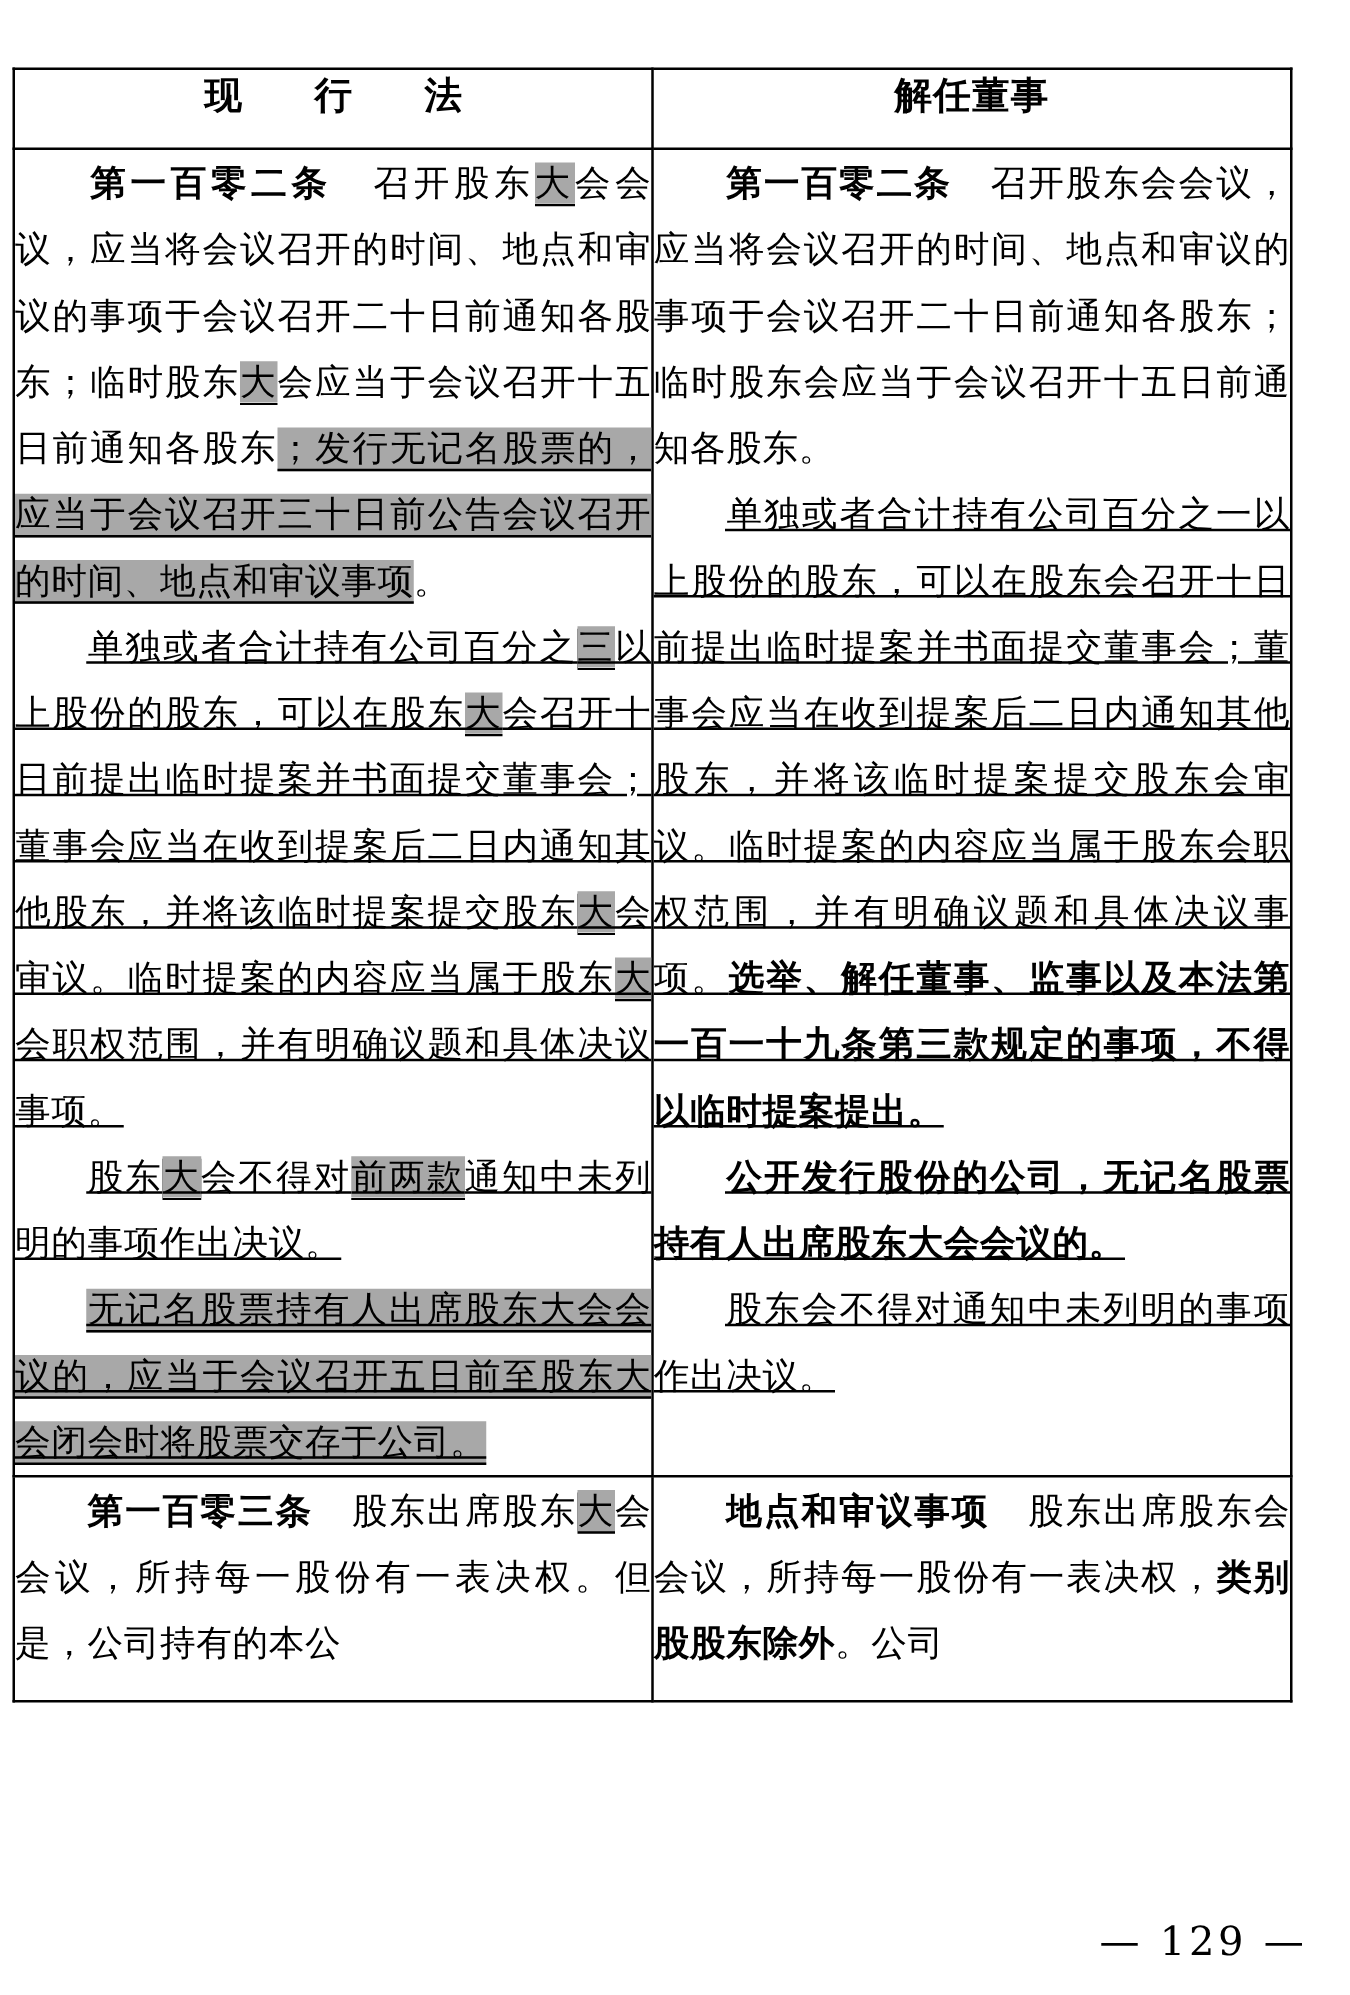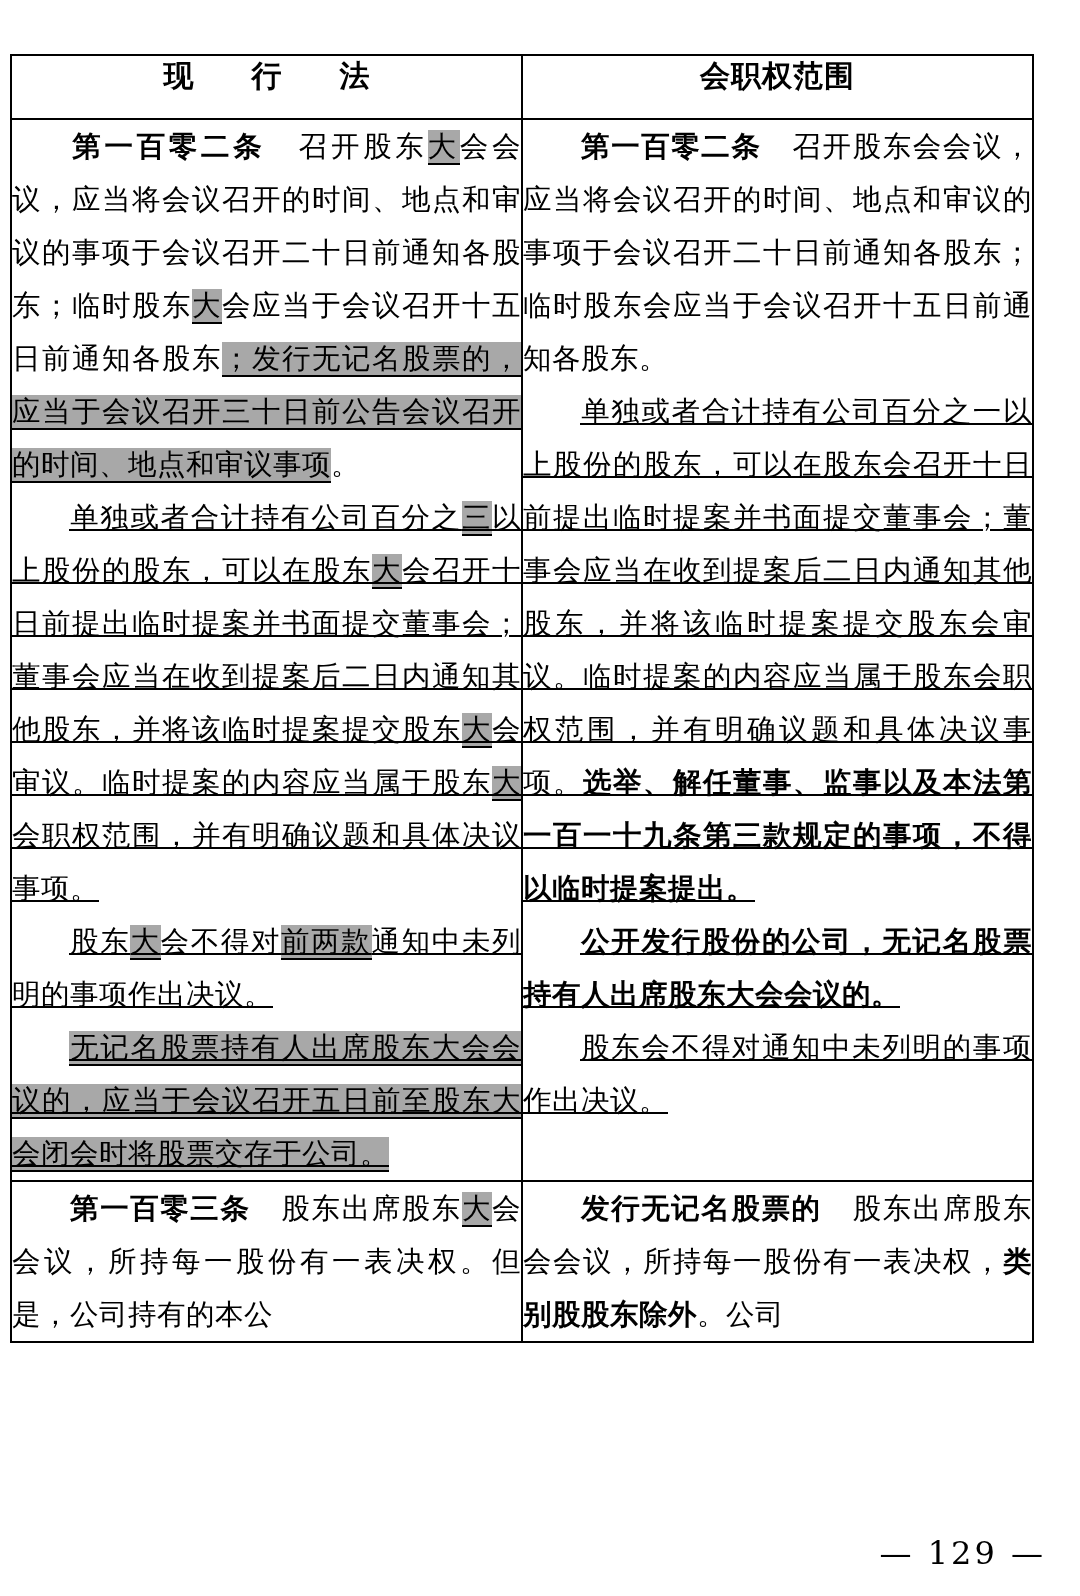--- a/index.html
+++ b/index.html
@@ -79,21 +79,21 @@
   
   .hl {
     background: #a8a8a8;
     box-shadow: 0 2px 0 0 #000;
   }
   .hl-u {
     background: #a8a8a8;
     border-bottom: 2px solid #000;
   }
 
-  .row-lower .body-cell { padding-bottom: 0; }
+  .row-lower .body-cell { padding-bottom: 19px; }
 
   
   .page-number {
     position: absolute;
     right: 34px;
     bottom: 24px;
     font-size: 32px;
     letter-spacing: 3px;
   }
 </style>
@@ -106,21 +106,21 @@
     <colgroup>
       <col class="col-left">
       <col class="col-right">
     </colgroup>
     <tbody>
       <tr>
         <th class="head-cell">
           <span class="spaced">现　行　法</span>
         </th>
         <th class="head-cell">
-          <span>会职权范围</span>
+          <span>解任董事</span>
         </th>
       </tr>
 
       <tr>
 
         <td class="body-cell">
           <p class="para">
             <span class="indent"></span><span class="artno">第一百零二条</span><span class="gap"></span>召开股东<span class="hl">大</span>会会议，应当将会议召开的时间、地点和审议的事项于会议召开二十日前通知各股东；临时股东<span class="hl">大</span>会应当于会议召开十五日前通知各股东<span class="hl-u">；发行无记名股票的，应当于会议召开三十日前公告会议召开的时间、地点和审议事项</span>。
           </p>
           <p class="para">
@@ -151,21 +151,21 @@
       </tr>
 
       <tr class="row-lower">
         <td class="body-cell">
           <p class="para">
             <span class="indent"></span><span class="artno">第一百零三条</span><span class="gap"></span>股东出席股东<span class="hl">大</span>会会议，所持每一股份有一表决权。但是，公司持有的本公
           </p>
         </td>
         <td class="body-cell">
           <p class="para">
-            <span class="indent"></span><span class="artno">发行无记名股票的</span><span class="gap"></span>股东出席股东会会议，所持每一股份有一表决权，<span class="bold">类别股股东除外</span>。公司
+            <span class="indent"></span><span class="artno">地点和审议事项</span><span class="gap"></span>股东出席股东会会议，所持每一股份有一表决权，<span class="bold">类别股股东除外</span>。公司
           </p>
         </td>
       </tr>
     </tbody>
   </table>
 
   <div class="page-number">— 129 —</div>
 
 </div>
 

